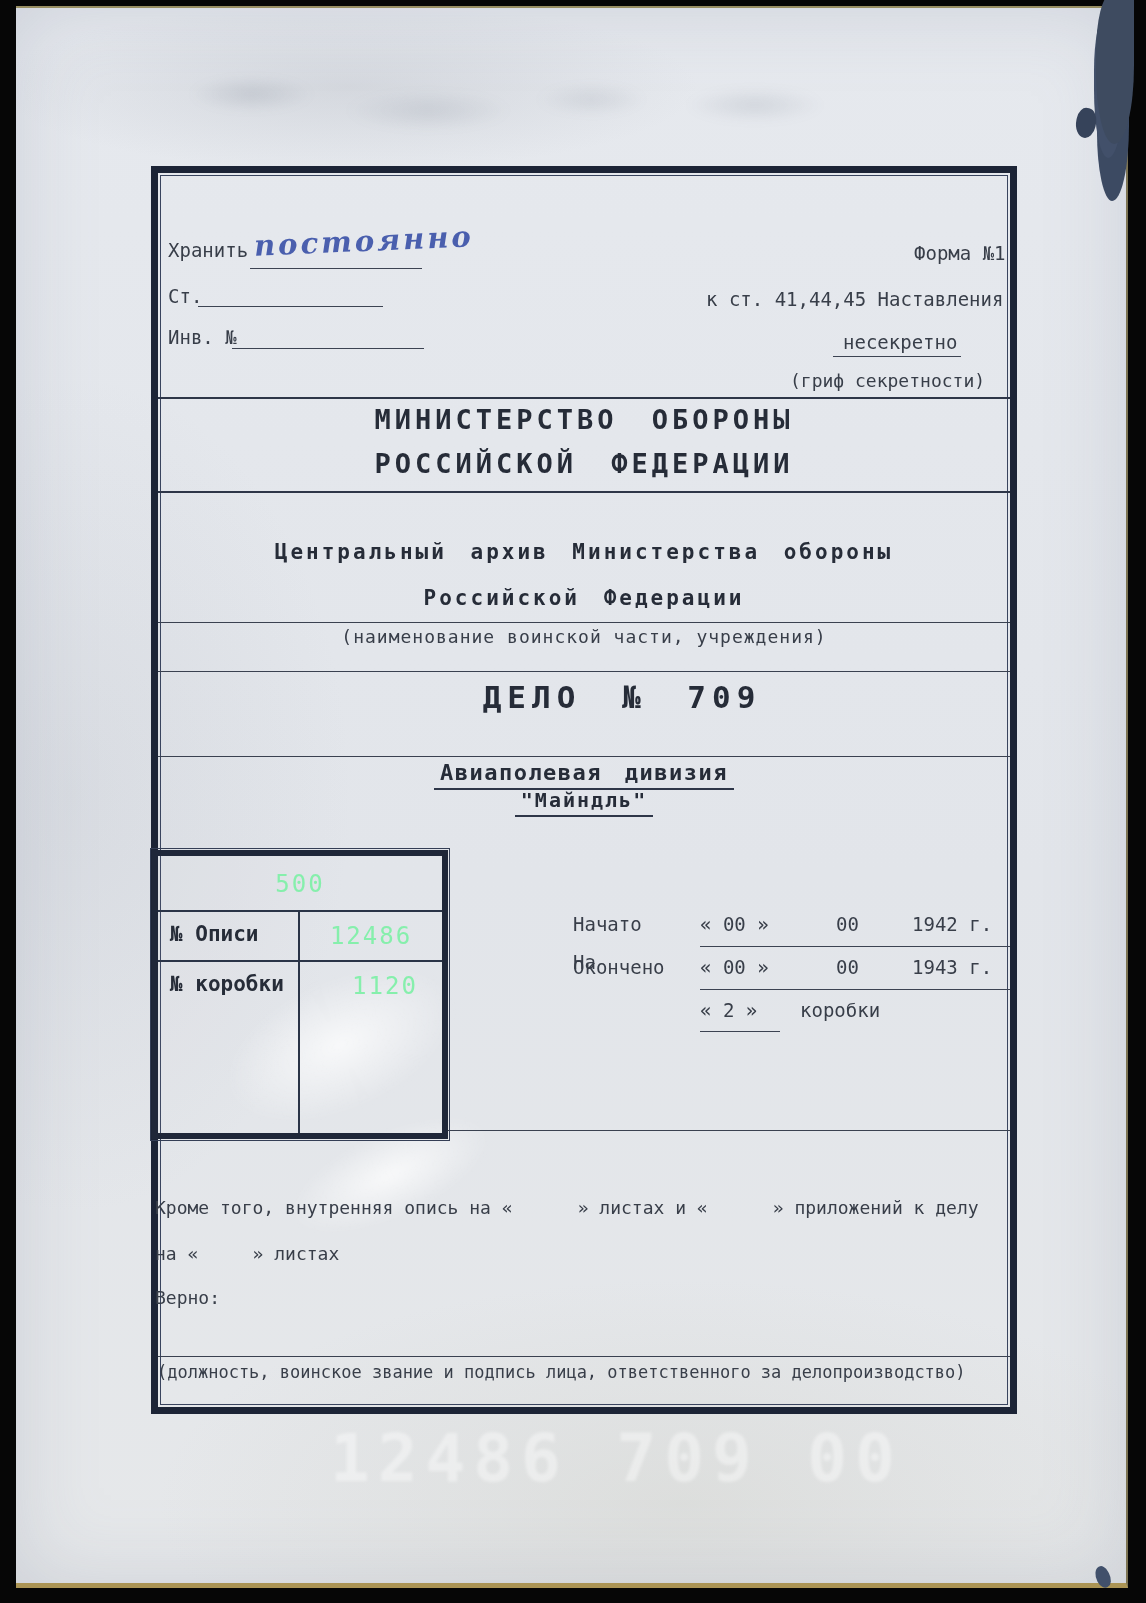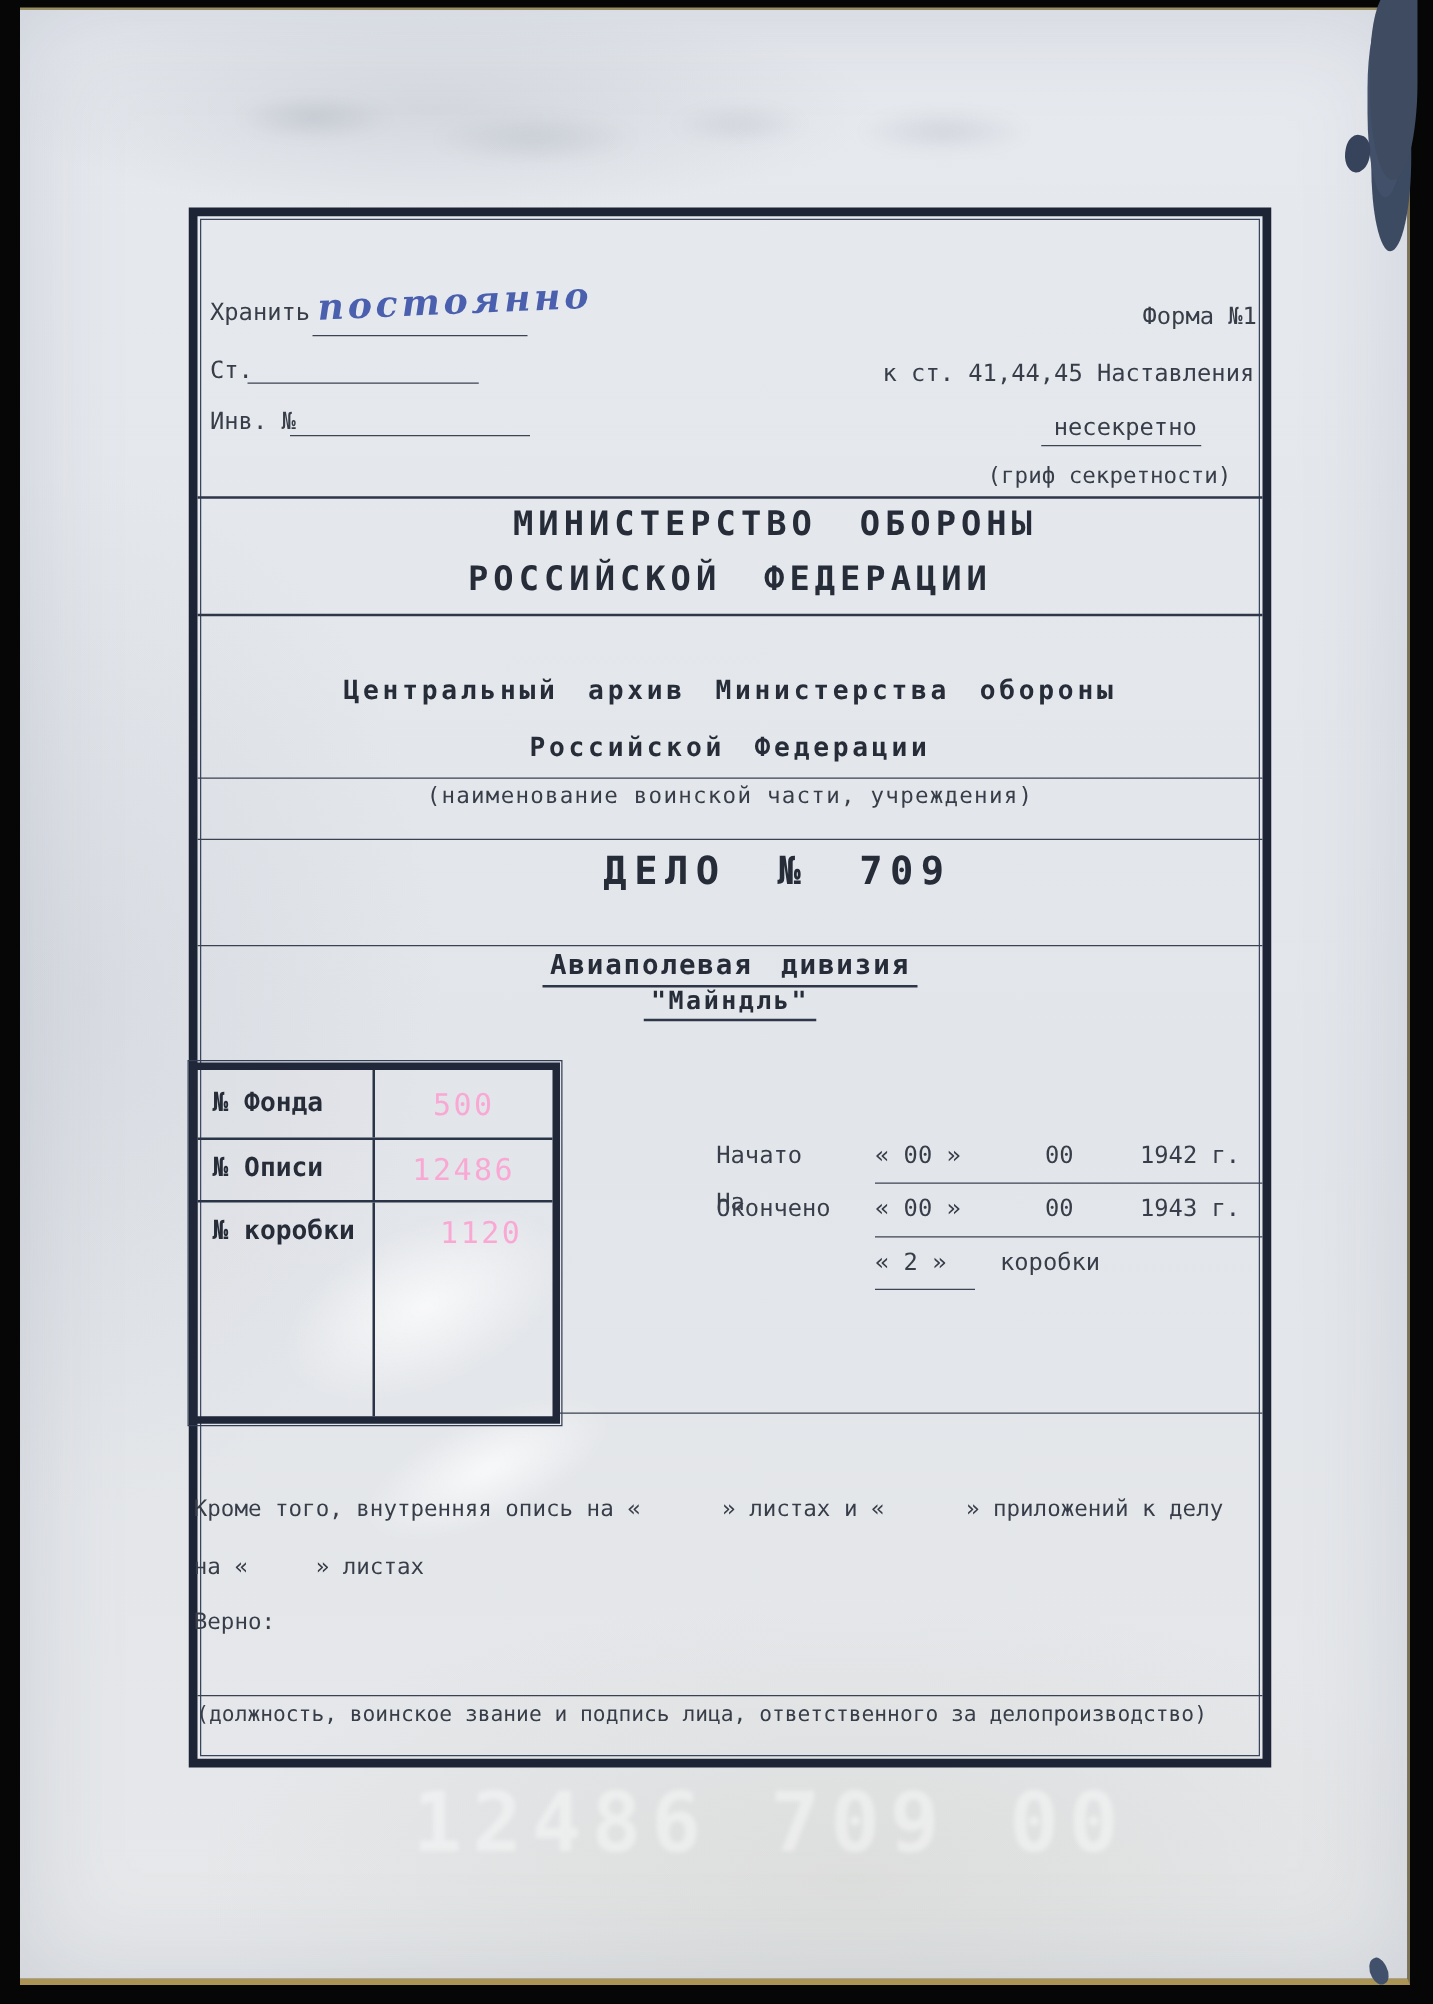--- a/index.html
+++ b/index.html
@@ -72,21 +72,21 @@
   }
   .reqrow { display:flex; border-bottom:2px solid #2a3447; }
   .reqrow:last-child { border-bottom:none; flex:1;gap:28px; }
   .reqlabel {
     width:142px; border-right:2px solid #2a3447; box-sizing:border-box;
     font-weight:bold; color:#262c38; font-size:21px;
     padding:10px 4px 0 44px; text-indent:-32px; line-height:43px;
     white-space:normal;
   }
   .reqvalue {
-    flex:1; text-align:center; font-size:24px; color:#f9a8d4;
+    flex:1; text-align:center; font-size:24px; color:#86efac;
     letter-spacing:2px; padding-top:10px;
   }
   .justified { white-space:normal; text-align:justify; }
   
   .wm-streak {
     position:absolute; background:radial-gradient(ellipse closest-side, rgba(255,255,255,0.75), transparent 75%);
     filter:blur(3px); transform:rotate(-24deg);
   }
   .wm-nums {
     position:absolute; left:330px; top:1420px;
@@ -122,42 +122,41 @@
   <div class="ul" style="left:232px; top:348px; width:192px;"></div>
 
   <div class="t" style="left:914px; top:243px;">Форма №1</div>
   <div class="t" style="left:706px; top:289px;">к ст. 41,44,45 Наставления</div>
   <div class="t" style="left:843px; top:332px;">несекретно</div>
   <div class="ul" style="left:833px; top:356px; width:128px;"></div>
   <div class="t small" style="left:790px; top:371px;">(гриф секретности)</div>
 
   <div class="hr" style="top:397px;"></div>
 
-  <div class="t b center ministry" style="top:405px;padding-left:36px;">МИНИСТЕРСТВО ОБОРОНЫ</div>
+  <div class="t b center ministry" style="top:405px;">МИНИСТЕРСТВО ОБОРОНЫ</div>
   <div class="t b center ministry" style="top:449px;">РОССИЙСКОЙ ФЕДЕРАЦИИ</div>
 
   <div class="hr" style="top:491px;"></div>
 
   <div class="t b center archive" style="top:541px;">Центральный архив Министерства обороны</div>
   <div class="t b center archive" style="top:587px;">Российской Федерации</div>
 
   <div class="hr thin" style="top:622px;"></div>
   <div class="t center unitcap" style="top:627px;">(наименование воинской части, учреждения)</div>
   <div class="hr thin" style="top:671px;"></div>
 
   <div class="t b center delo" style="top:680px;padding-left:38px;">ДЕЛО № 709</div>
 
   <div class="hr thin" style="top:756px;"></div>
 
   <div class="t b center subj1" style="top:761px;"><span class="usp">Авиаполевая дивизия</span></div>
   <div class="t b center subj2" style="top:789px;"><span class="usp">"Майндль"</span></div>
 
   <div class="reqtable">
     <div class="reqrow" style="height:54px;">
-      <div class="reqlabel" style="padding-top:14px; line-height:24px;">№ Фонда</div>
       <div class="reqvalue" style="padding-top:14px;">500</div>
     </div>
     <div class="reqrow" style="height:48px;">
       <div class="reqlabel" style="padding-top:10px; line-height:24px;">№ Описи</div>
       <div class="reqvalue">12486</div>
     </div>
     <div class="reqrow">
       <div class="reqlabel" style="padding-top:10px; line-height:24px;">№ коробки</div>
       <div class="reqvalue">1120</div>
     </div>

